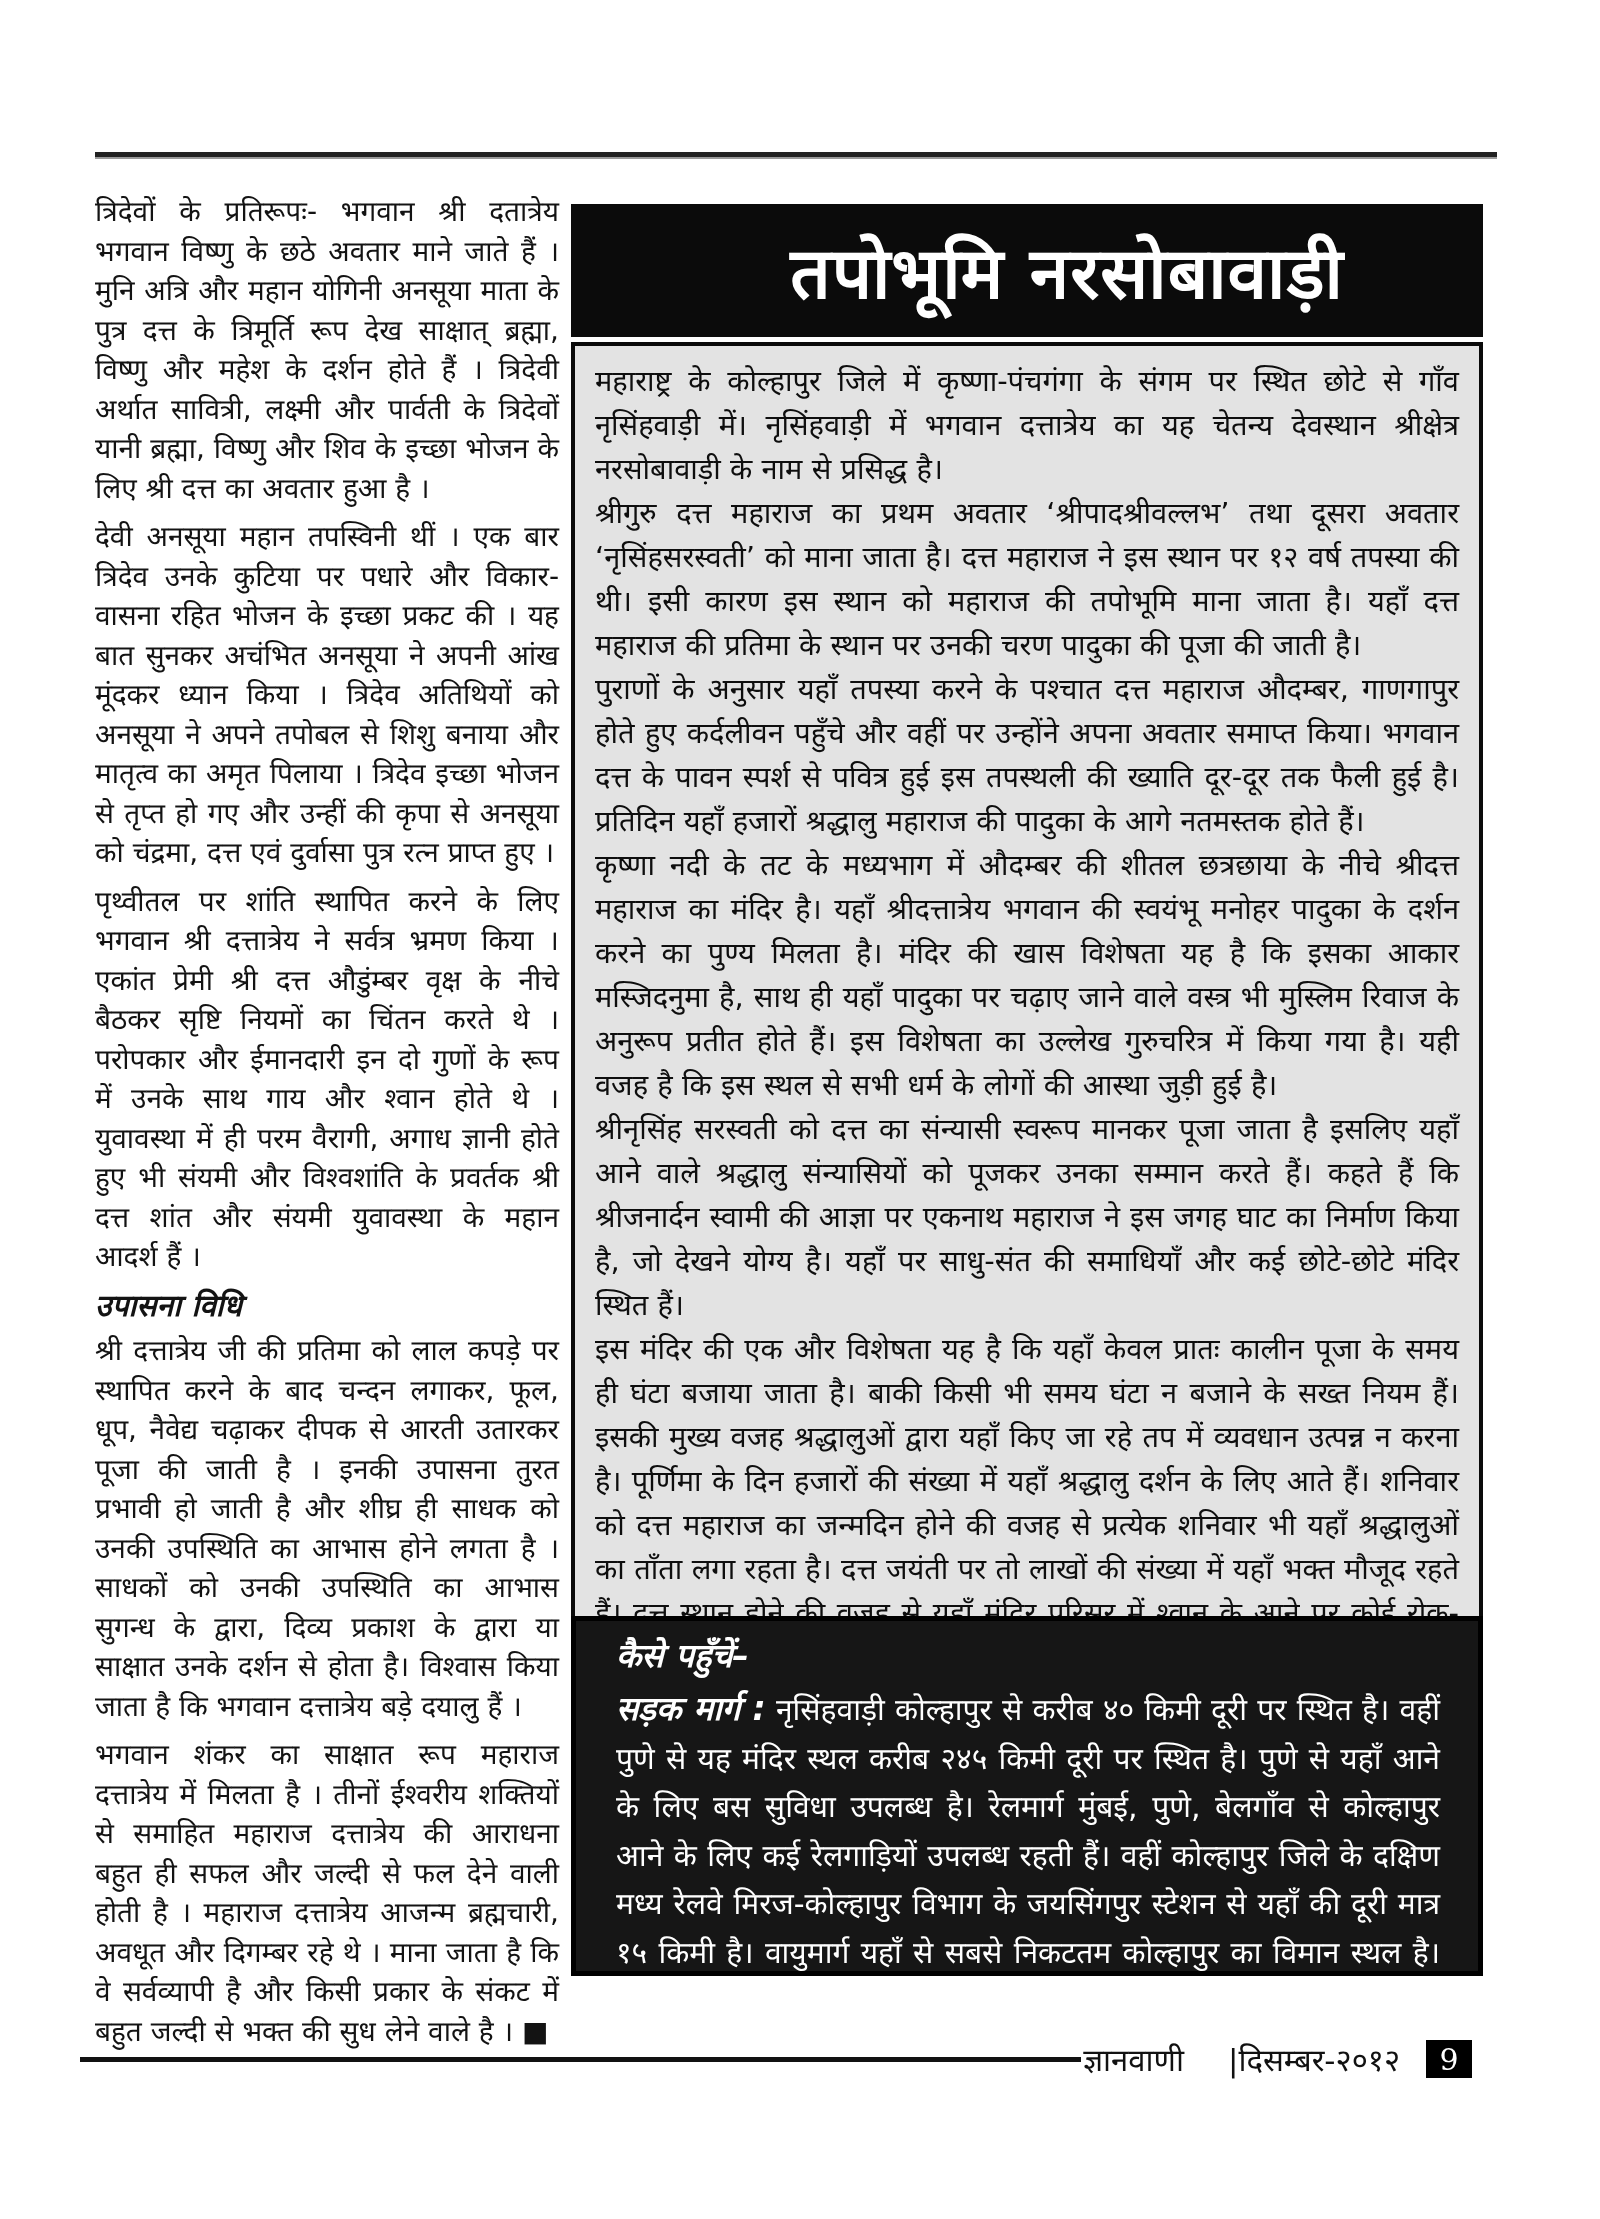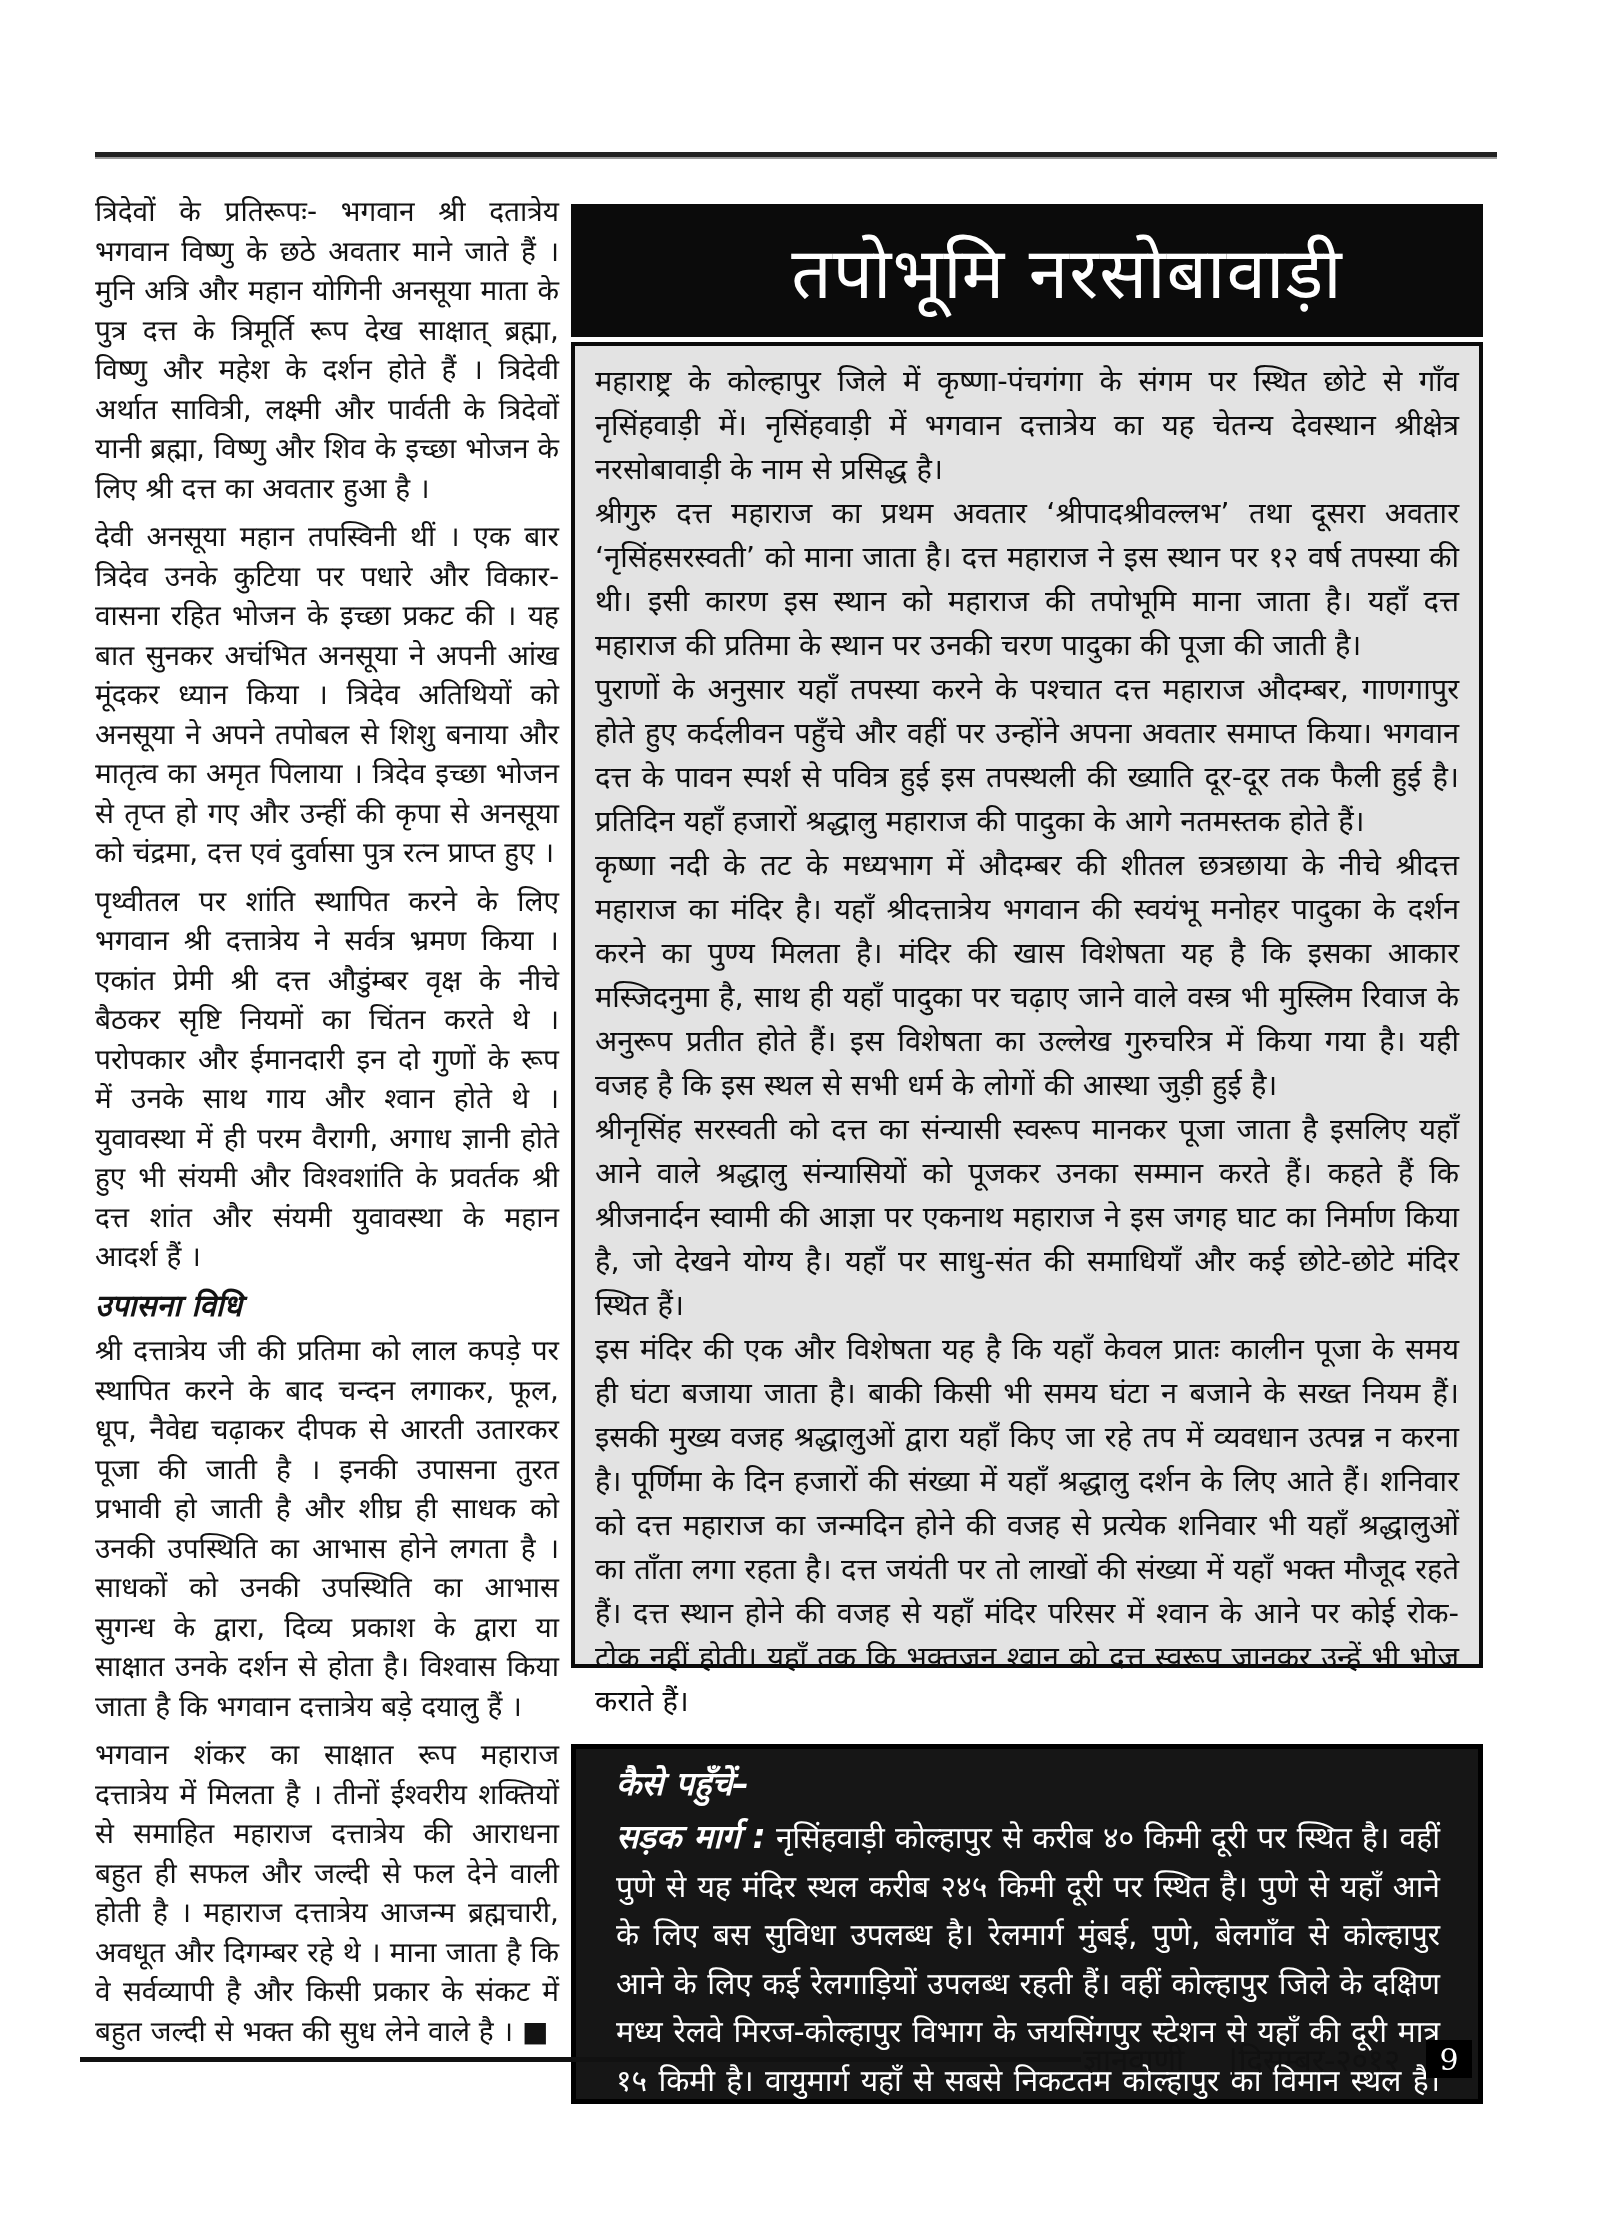--- a/index.html
+++ b/index.html
@@ -25,34 +25,34 @@
   .left-col p{margin:0 0 9px 0;}
   .section-heading{
     font-weight:bold;font-style:italic;font-size:30px;
     margin:2px 0 6px 0;text-align:left;
   }
   
   .title-box{
     position:absolute;left:561px;top:204px;width:912px;height:133px;
     background:#0b0b0b;color:#ffffff;
     display:flex;align-items:center;justify-content:center;
-    font-size:71px;font-weight:normal;white-space:nowrap;
+    font-size:71px;font-weight:bold;white-space:nowrap;
     padding-left:80px;box-sizing:border-box;
     letter-spacing:1px;
   }
   .article-box{
     position:absolute;left:561px;top:342px;width:912px;height:1326px;
     background:#e3e3e3;border:4px solid #0a0a0a;box-sizing:border-box;
     padding:13px 20px 0 20px;
     font-size:29px;line-height:44px;text-align:justify;color:#0e0e0e;
   }
   .article-box p{margin:0;}
   
   .reach-box{
-    position:absolute;left:561px;top:1744px;width:912px;height:360px;
+    position:absolute;left:561px;top:1616px;width:912px;height:360px;
     background:#161616;border:5px solid #000;box-sizing:border-box;
     color:#ffffff;padding:12px 38px 0 40px;
   }
   .reach-heading{
     font-style:italic;font-weight:bold;font-size:33px;line-height:46px;
     margin:0 0 6px 0;
   }
   .reach-body{
     font-size:30px;line-height:48.5px;text-align:justify;margin:0;
   }

